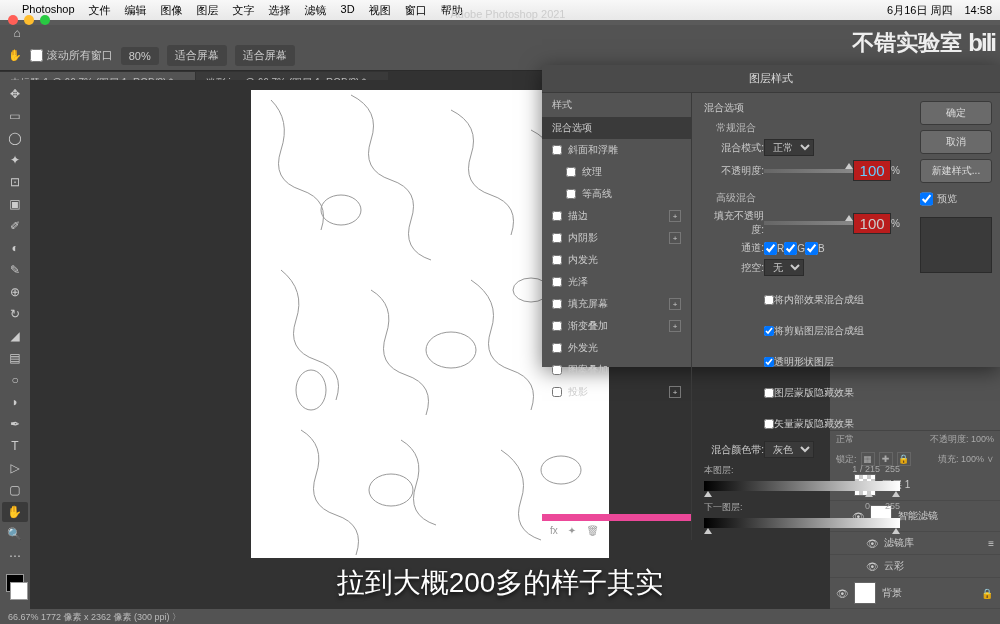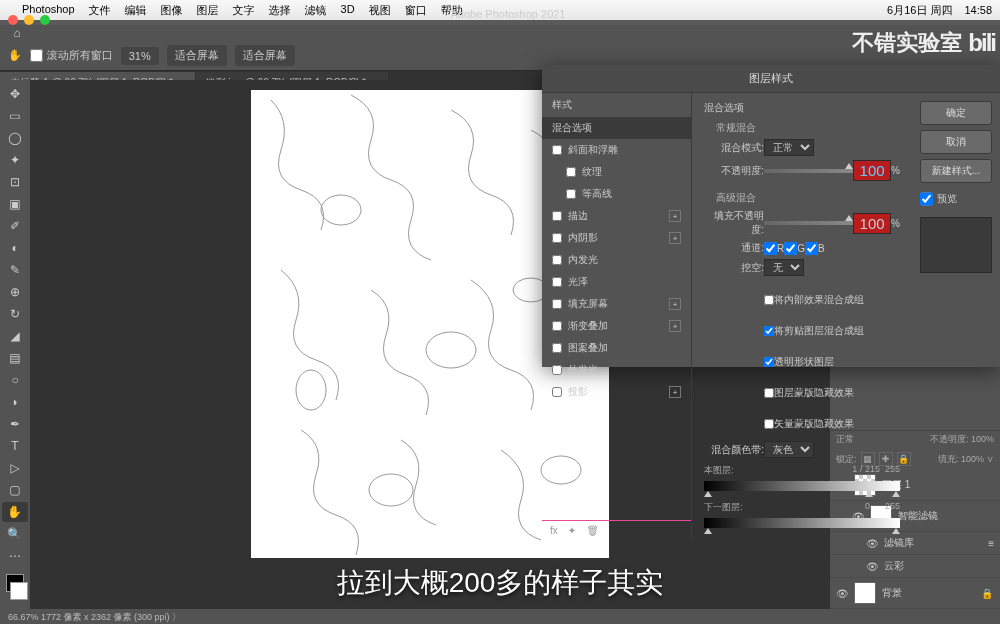--- a/index.html
+++ b/index.html
@@ -59,21 +59,21 @@
     .dialog { position:absolute; top:65px; left:542px; width:458px; height:302px; background:#535353; box-shadow:0 4px 20px rgba(0,0,0,0.5); display:flex; flex-direction:column; }
     .dialog-title { text-align:center; padding:6px; font-size:11px; color:#ddd; border-bottom:1px solid #3a3a3a; background:#4a4a4a; }
     .dialog-body { flex:1; display:flex; font-size:10px; color:#ccc; }
     .dlg-left { width:150px; border-right:1px solid #3a3a3a; display:flex; flex-direction:column; }
     .dlg-left-hdr { padding:5px 10px; font-size:10px; }
     .style-list { flex:1; overflow:auto; }
     .style-item { padding:4px 10px; display:flex; align-items:center; gap:6px; }
     .style-item.selected { background:#3a3a3a; }
     .style-item input { width:10px; height:10px; }
     .plus-box { margin-left:auto; width:12px; height:12px; border:1px solid #777; display:flex; align-items:center; justify-content:center; font-size:8px; }
-    .dlg-left-footer { padding:4px 8px; display:flex; gap:10px; color:#999; border-top:1px solid #ec4899; }
+    .dlg-left-footer { padding:4px 8px; display:flex; gap:10px; color:#999; border-top:7px solid #ec4899; }
     
     .dlg-mid { flex:1; padding:8px 12px; }
     .section-title { font-size:10px; margin-bottom:6px; }
     .blend-group { margin-bottom:10px; }
     .blend-group .sub { padding-left:12px; font-size:10px; color:#bbb; }
     .form-row { display:flex; align-items:center; margin:4px 0; font-size:10px; }
     .form-row label { width:60px; text-align:right; }
     .form-row select, .form-row input[type=text] { background:#3a3a3a; border:1px solid #2b2b2b; color:#ccc; font-size:10px; padding:1px 4px; }
     .slider-track { flex:1; height:12px; position:relative; }
     .slider-bar { height:4px; background:linear-gradient(to right,#666,#888); position:relative; top:4px; }
@@ -135,21 +135,21 @@
 <div class="app-topbar">
   <span class="home-icon">⌂</span>
 </div>
 
 <div class="options-bar">
   <span>✋</span>
   <span style="display:flex;align-items:center;gap:4px">
       <input type="checkbox" style="">
       <span>滚动所有窗口</span>
     </span>
-  <span class="opt-item">31%</span>
+  <span class="opt-item">80%</span>
   <span class="opt-item">适合屏幕</span>
   <span class="opt-item">适合屏幕</span>
 </div>
 
 <div class="doc-tabs">
   <div class="doc-tab">
       <span>未标题-1 @ 66.7% (图层 1, RGB/8) *</span>
       <span>×</span>
     </div>
   <div class="doc-tab inactive">
@@ -313,25 +313,25 @@
             <span>填充屏幕</span>
             <span class="plus-box">+</span>
           </div>
           <div class="style-item">
             <input type="checkbox" style="">
             <span>渐变叠加</span>
             <span class="plus-box">+</span>
           </div>
           <div class="style-item">
             <input type="checkbox" style="">
+            <span>外发光</span>
+          </div>
+          <div class="style-item">
+            <input type="checkbox" style="">
             <span>图案叠加</span>
-          </div>
-          <div class="style-item">
-            <input type="checkbox" style="">
-            <span>外发光</span>
           </div>
           <div class="style-item">
             <input type="checkbox" style="">
             <span>投影</span>
             <span class="plus-box">+</span>
           </div>
         </div>
       <div class="dlg-left-footer">
         <span>fx</span>
         <span>✦</span>

